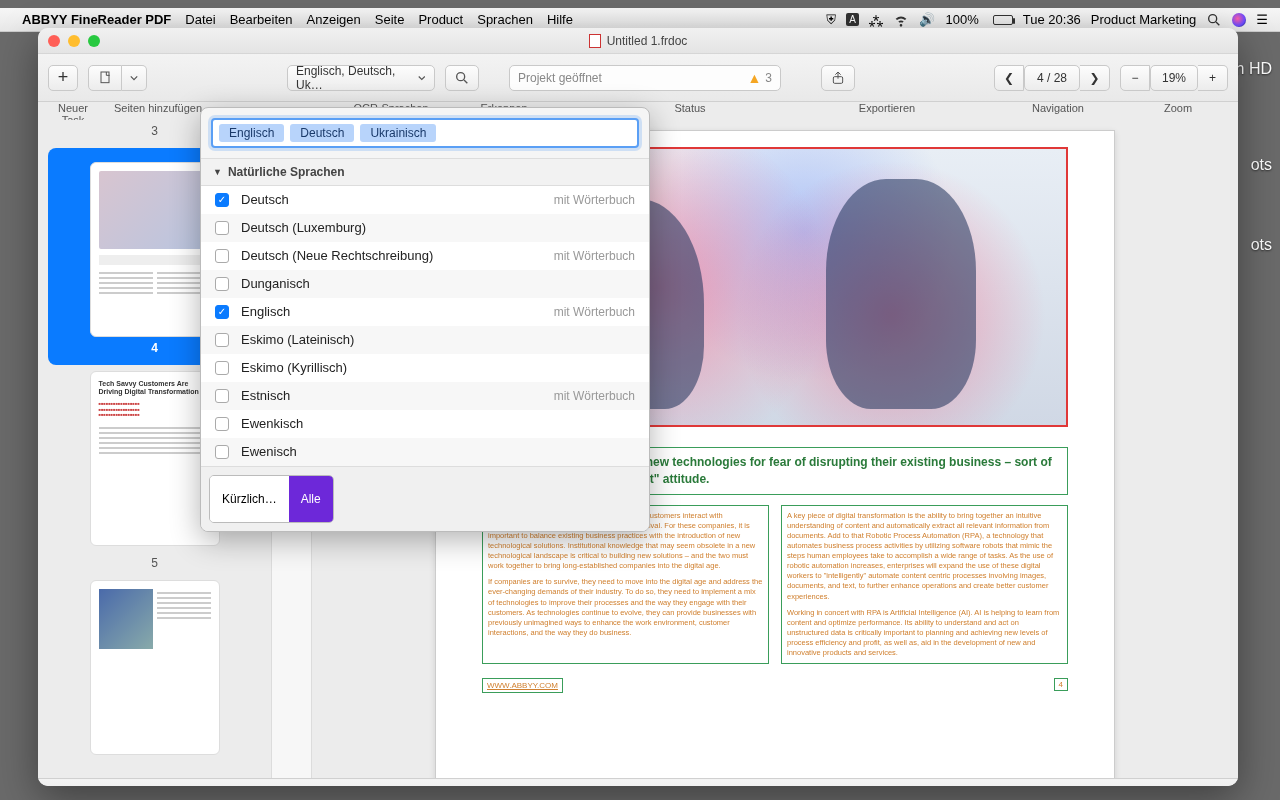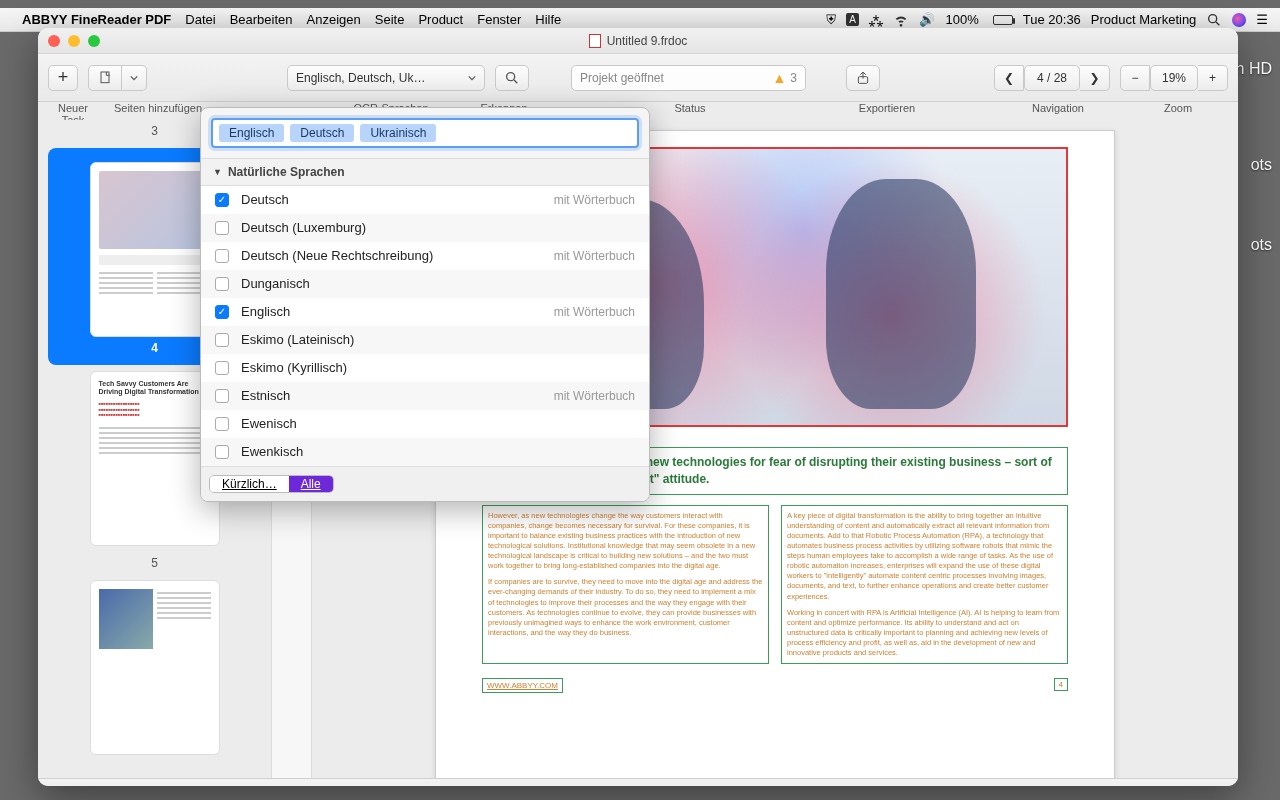--- a/index.html
+++ b/index.html
@@ -24,21 +24,21 @@
 .titlebar { height:26px; background:linear-gradient(#f1f1f1,#e4e4e4); display:flex; align-items:center; justify-content:center; font-size:12px; color:#444; border-bottom:1px solid #d6d6d6; position:relative; }
 .traffic { position:absolute; left:10px; top:7px; display:flex; gap:8px; }
 .traffic span { width:12px; height:12px; border-radius:50%; display:inline-block; }
 .tl-close{ background:#ff5f57;} .tl-min{background:#ffbd2e;} .tl-max{background:#28c940;}
 
 .toolbar { height:48px; background:linear-gradient(#f3f3f3,#e9e9e9); border-bottom:1px solid #d0d0d0; display:flex; align-items:center; padding:0 10px; gap:10px; font-size:12px; }
 .tb-btn { height:26px; min-width:30px; background:linear-gradient(#fdfdfd,#ececec); border:1px solid #c9c9c9; border-radius:5px; display:flex; align-items:center; justify-content:center; padding:0 8px; font-size:12px; color:#333; }
 .tb-combo { display:flex; }
 .tb-combo .tb-btn:first-child{border-radius:5px 0 0 5px;}
 .tb-combo .tb-btn:last-child{border-radius:0 5px 5px 0; border-left:none;}
-.tb-select { width:198px; }
+.tb-select { width:148px; }
 .toolbar-labels { height:18px; display:flex; font-size:11px; color:#555; padding:0 10px; gap:10px;}
 .toolbar-labels > div { text-align:center; }
 
 .content { display:flex; height:calc(100% - 26px - 48px - 26px); background:#ececec; }
 .thumbs { width:234px; background:#ececec; overflow:hidden; padding:0 10px; border-right:1px solid #dcdcdc; }
 .page-num-top { text-align:center; font-size:12px; color:#555; padding:4px 0;}
 .thumb-card { background:#fff; border:1px solid #ddd; border-radius:6px; margin:6px auto; width:130px; height:175px; padding:8px; font-size:4px; color:#999; overflow:hidden; }
 .thumb-wrap.selected { background:#0a7bff; border-radius:8px; padding:14px 30px 6px; margin:6px 0;}
 .thumb-wrap.selected .page-num { color:#fff; font-weight:600; }
 .thumb-wrap .page-num { text-align:center; font-size:12px; color:#555; padding:4px 0;}
@@ -71,39 +71,39 @@
 .section-header { background:#f2f2f2; padding:6px 12px; font-size:12px; font-weight:600; color:#444; border-top:1px solid #ddd; border-bottom:1px solid #ddd; display:flex; align-items:center;}
 .section-header .tri { margin-right:6px; font-size:9px;}
 .lang-list { max-height:300px; overflow:hidden; background:#fff;}
 .lang-row { display:flex; align-items:center; padding:6px 14px; font-size:13px; color:#222; border-bottom:1px solid transparent;}
 .lang-row:nth-child(even){ background:#f7f7f7;}
 .lang-row .cb { width:14px; height:14px; border:1px solid #aaa; border-radius:3px; margin-right:12px; background:#fff; display:flex; align-items:center; justify-content:center;}
 .lang-row .cb.checked { background:#0a7bff; border-color:#0a7bff; color:#fff; font-size:10px;}
 .lang-row .note { margin-left:auto; color:#999; font-size:12px;}
 .pop-footer { padding:8px; border-top:1px solid #ddd; background:#f0f0f0; display:flex;}
 .seg { display:flex; border:1px solid #bbb; border-radius:5px; overflow:hidden; font-size:12px;}
-.seg div { padding:1px 12px; background:#fff;text-decoration:underline;}
+.seg div { padding:16px 12px; background:#fff;}
 .seg div.active { background:#6d28d9; color:#fff;}
 
 .warn-tri { color:#f5a623; font-size:14px; margin-right:4px;}
 
 svg.icon { width:16px; height:16px; }
 </style>
 </head>
 <body>
 
 <div class="menubar">
   <span class="apple"></span>
   <span class="app-name">ABBYY FineReader PDF</span>
   <span class="menu-item">Datei</span>
   <span class="menu-item">Bearbeiten</span>
   <span class="menu-item">Anzeigen</span>
   <span class="menu-item">Seite</span>
   <span class="menu-item">Product</span>
-  <span class="menu-item">Fenster</span>
+  <span class="menu-item">Sprachen</span>
   <span class="menu-item">Hilfe</span>
   <span class="spacer"></span>
   <span class="right-item">⛨</span>
   <span class="right-item" style="background:#333;color:#fff;padding:1px 3px;border-radius:2px;font-size:10px;">A</span>
   <span class="right-item">⁂</span>
   <span class="right-item">
     <svg class="icon" viewBox="0 0 24 24">
         <path fill="#333" d="M12 18a2 2 0 110 4 2 2 0 010-4zm-4-4a7 7 0 018 0l-2 2a4 4 0 00-4 0zm-4-4a13 13 0 0116 0l-2 2a10 10 0 00-12 0z"></path>
       </svg>
   </span>
@@ -132,21 +132,21 @@
 
 <div class="window">
   <div class="titlebar">
     <div class="traffic">
       <span class="tl-close"></span>
       <span class="tl-min"></span>
       <span class="tl-max"></span>
     </div>
     <span style="display:inline-flex;align-items:center;gap:6px;">
       <span style="width:12px;height:14px;background:#fff;border:1px solid #c33;display:inline-block;"></span>
-      <span>Untitled 9.frdoc</span>
+      <span>Untitled 1.frdoc</span>
     </span>
   </div>
 
   <div class="toolbar">
     <div class="tb-btn" style="font-size:18px;">+</div>
     <div class="tb-combo">
       <div class="tb-btn">
         <svg class="icon" viewBox="0 0 24 24">
             <rect x="6" y="3" width="12" height="16" fill="none" stroke="#555" stroke-width="1.5"></rect>
             <path d="M14 3v5h5" fill="none" stroke="#555" stroke-width="1.5"></path>
@@ -165,21 +165,21 @@
           <path d="M1 3l4 4 4-4" fill="none" stroke="#555" stroke-width="1.5"></path>
         </svg>
     </div>
     <div class="tb-btn">
       <svg class="icon" viewBox="0 0 24 24">
           <circle cx="10" cy="10" r="6" fill="none" stroke="#555" stroke-width="2"></circle>
           <line x1="15" y1="15" x2="20" y2="20" stroke="#555" stroke-width="2"></line>
         </svg>
     </div>
     <div style="width:10px;"></div>
-    <div class="tb-btn" style="width:235px;justify-content:flex-start;color:#888;background:#fdfdfd;margin-left:12px;">
+    <div class="tb-btn" style="width:272px;justify-content:flex-start;color:#888;background:#fdfdfd;">
       <span>Projekt geöffnet</span>
       <span style="margin-left:auto;display:flex;align-items:center;">
         <span class="warn-tri">▲</span>
         <span>3</span>
       </span>
     </div>
     <div style="width:20px;"></div>
     <div class="tb-btn">
       <svg class="icon" viewBox="0 0 24 24">
           <rect x="5" y="10" width="14" height="10" rx="2" fill="none" stroke="#555" stroke-width="1.5"></rect>
@@ -361,25 +361,25 @@
         <span class="cb"></span>
         <span>Eskimo (Kyrillisch)</span>
       </div>
       <div class="lang-row">
         <span class="cb"></span>
         <span>Estnisch</span>
         <span class="note">mit Wörterbuch</span>
       </div>
       <div class="lang-row">
         <span class="cb"></span>
+        <span>Ewenkisch</span>
+      </div>
+      <div class="lang-row">
+        <span class="cb"></span>
         <span>Ewenisch</span>
-      </div>
-      <div class="lang-row">
-        <span class="cb"></span>
-        <span>Ewenkisch</span>
       </div>
     </div>
   <div class="pop-footer">
     <div class="seg">
       <div>Kürzlich…</div>
       <div class="active">Alle</div>
     </div>
   </div>
 </div>
 

